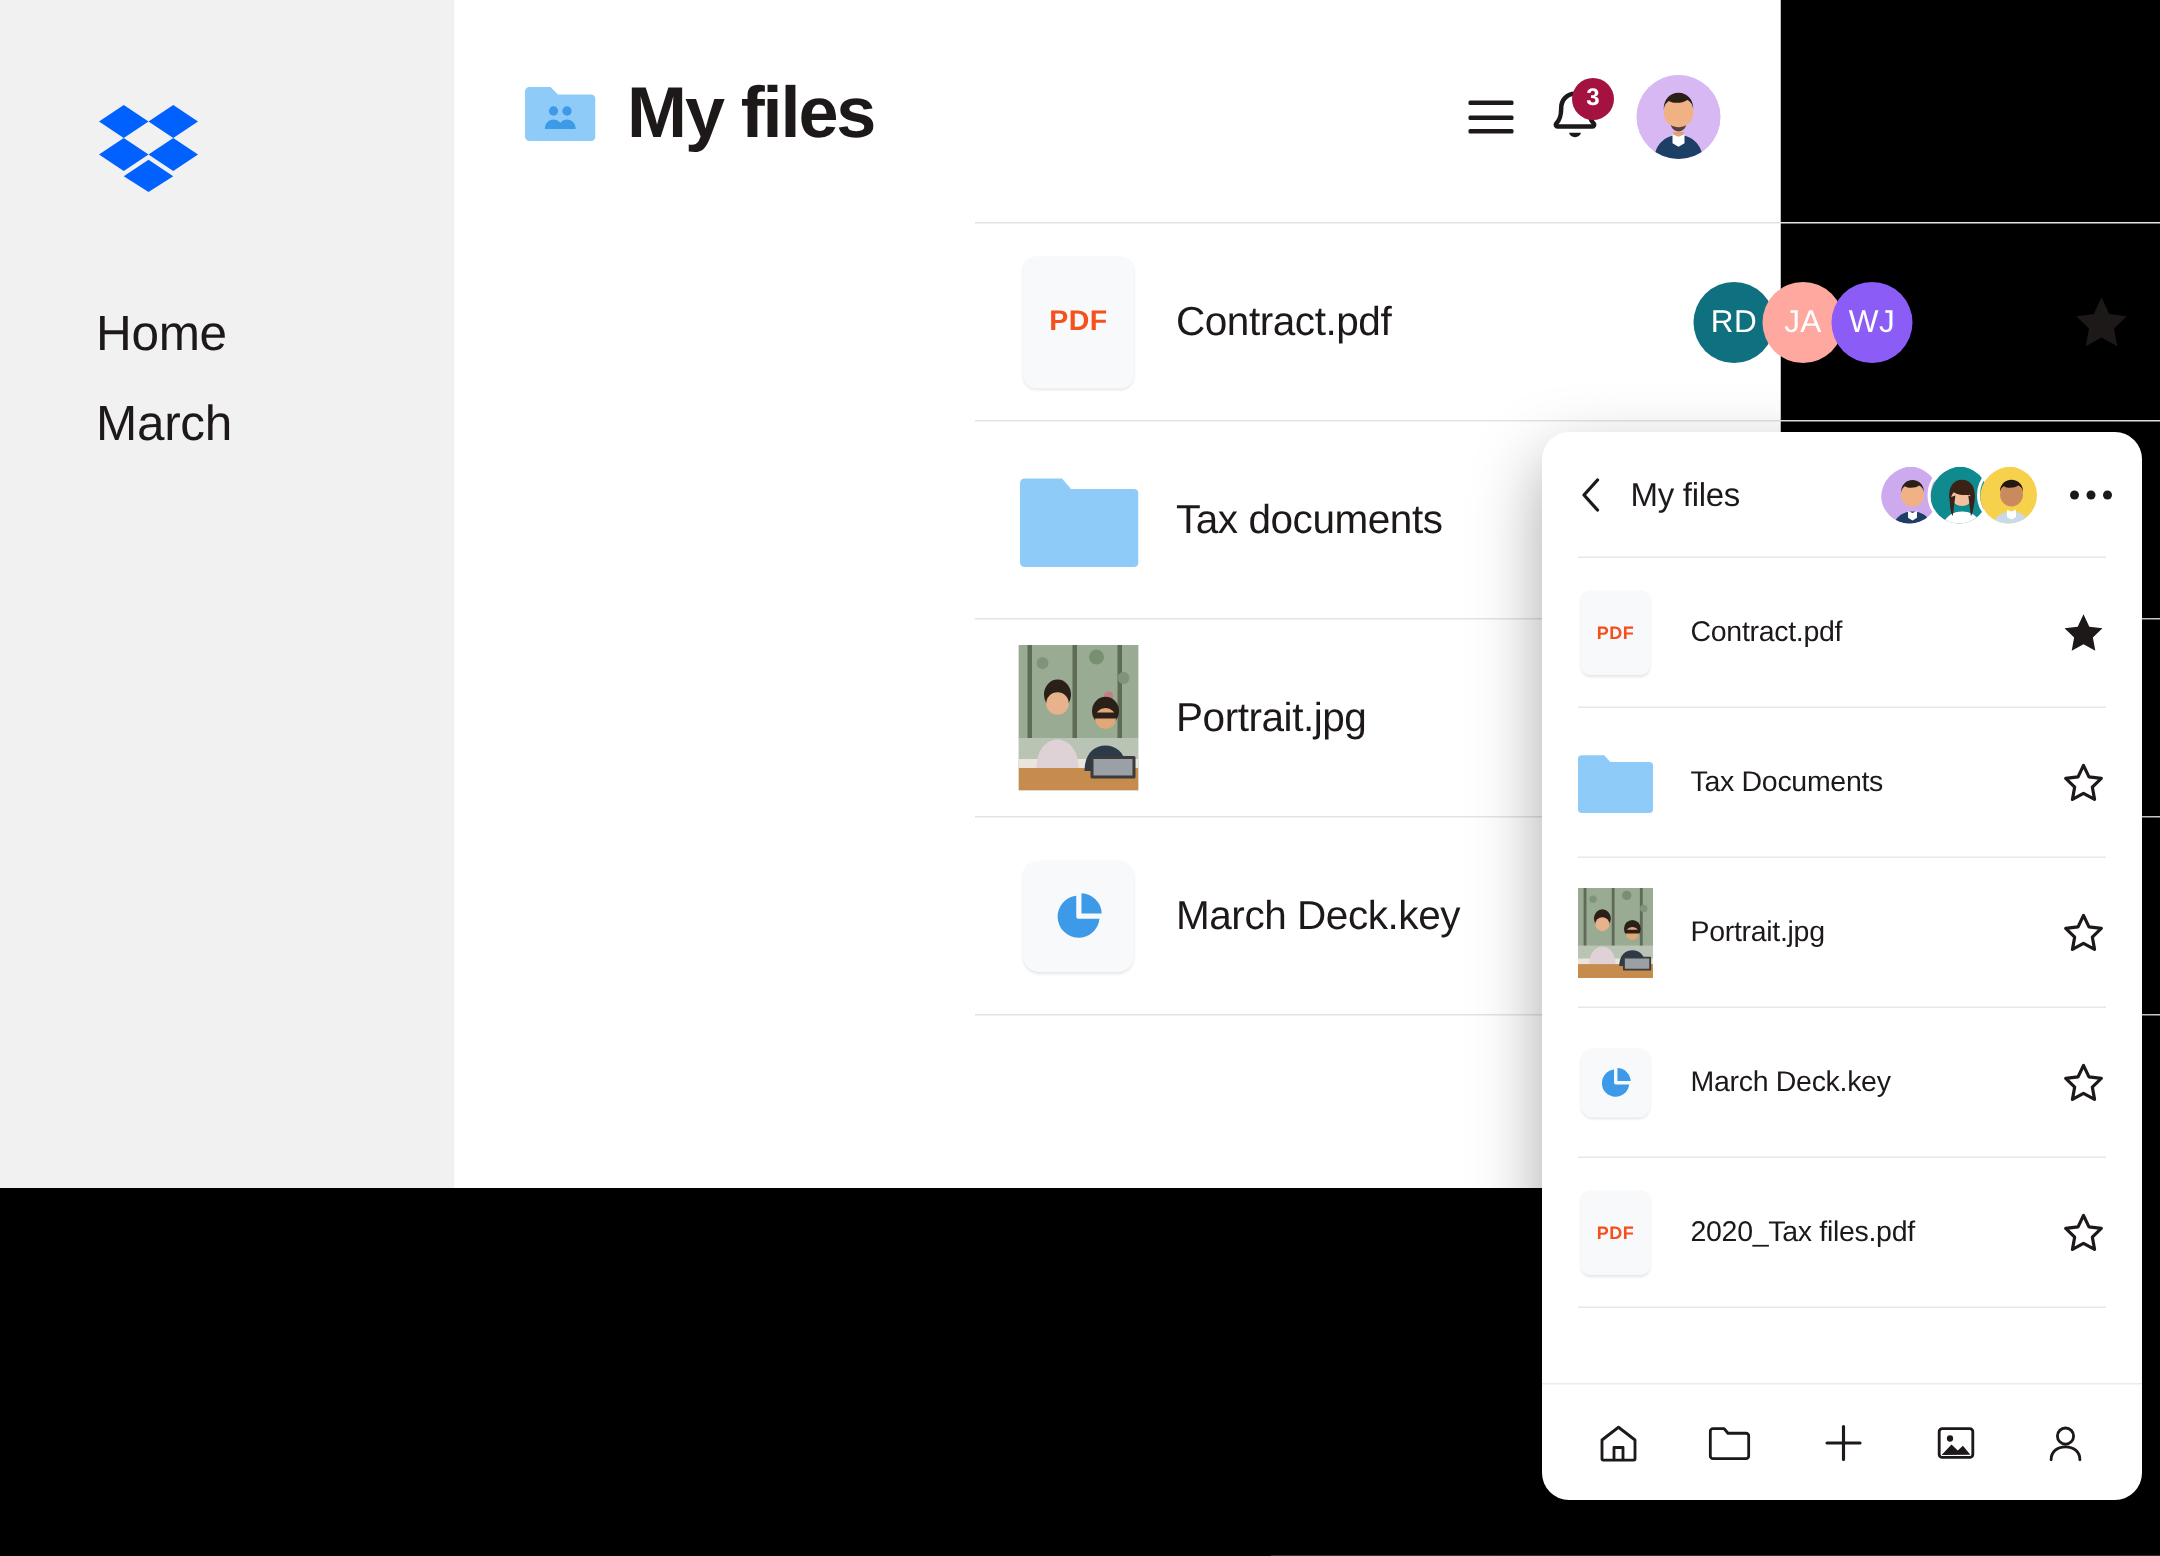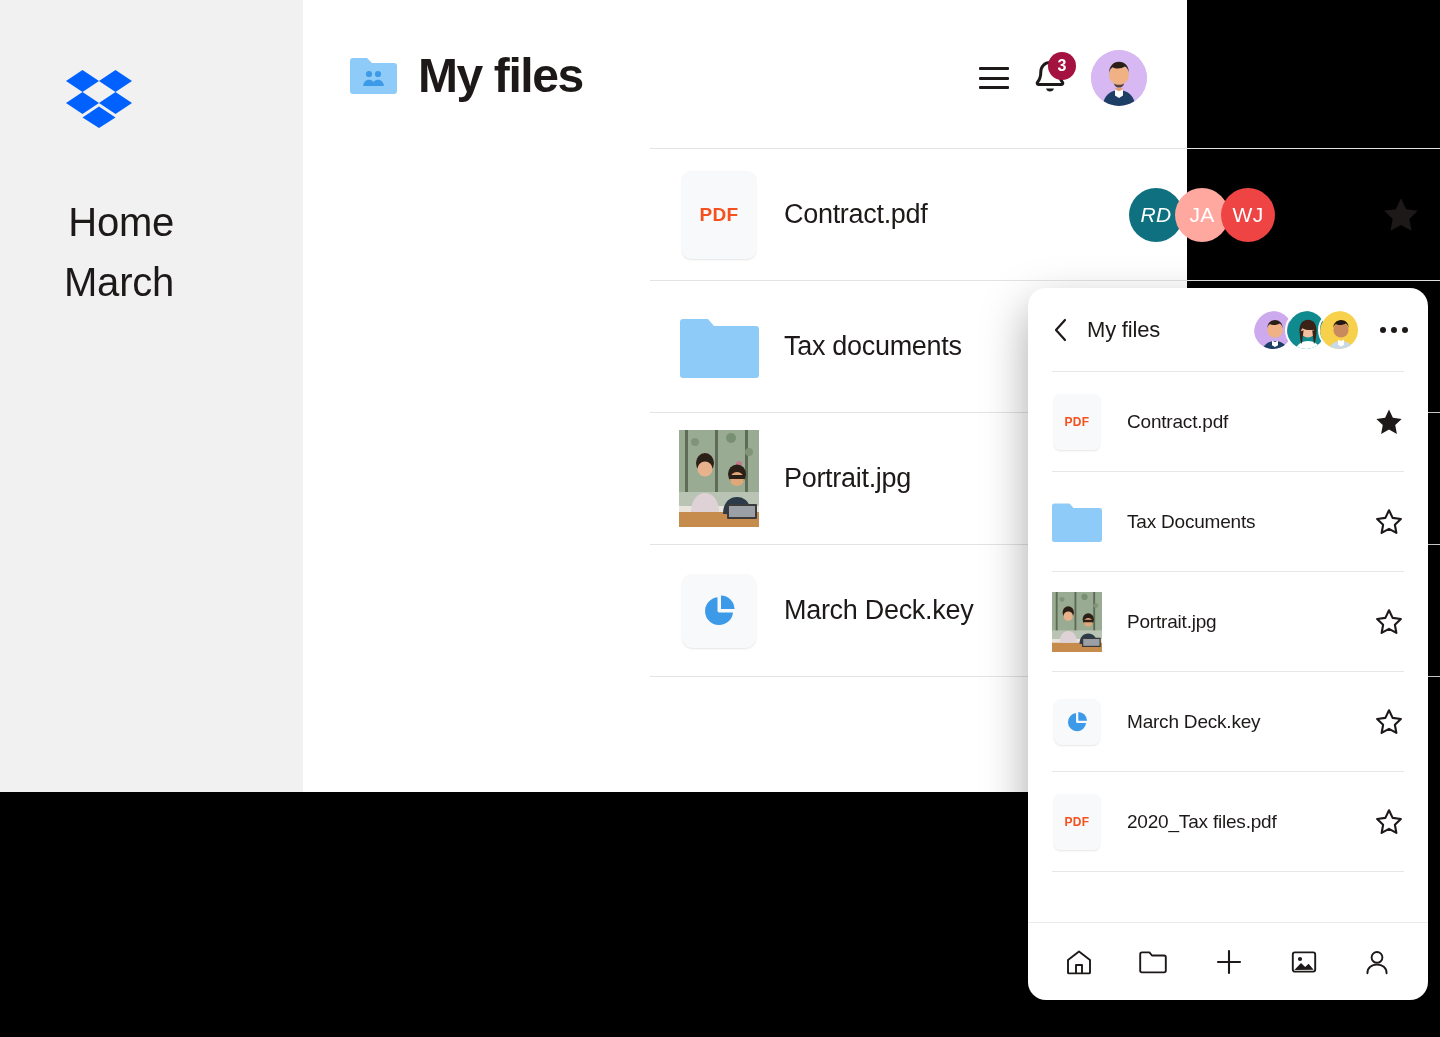--- a/index.html
+++ b/index.html
@@ -22,27 +22,26 @@
   
   #sidebar {
     width: 303px; height: 100%;
     background: #f1f1f1;
     flex: 0 0 303px;
     position: relative;
   }
   #dropbox-logo { position: absolute; left: 66px; top: 70px; width: 66px; height: 58px; }
   #nav-list { position: absolute; left: 64px; top: 192px; }
   .nav-item {
-    font-size: 40px;
+    font-size: 33px;
     line-height: 60px;
     color: #1e1919;
     letter-spacing: -0.2px;
     cursor: pointer;
     white-space: nowrap;
-    text-align: right;
   }
 
   
   #main { flex: 1; position: relative; background: #ffffff; }
 
   #main-header {
     position: absolute; left: 47px; top: 44px;
     width: 797px; height: 62px;
     display: flex; align-items: center;
   }
@@ -119,21 +118,21 @@
   }
 
   
   .avatar-stack { display: flex; align-items: center; margin-right: 106px; }
   .avatar-stack .av {
     width: 54px; height: 54px; border-radius: 50%;
     display: flex; align-items: center; justify-content: center;
     color: #ffffff; font-size: 21px; letter-spacing: .3px;
     margin-left: -8px;
   }
-  .avatar-stack .av:first-child { margin-left: 0; font-style: italic; }
+  .avatar-stack .av:first-child { margin-left: 0; }
 
   .star-btn { cursor: pointer; line-height: 0; }
 
   
   #mobile-card {
     position: absolute; left: 1028px; top: 288px;
     width: 400px; height: 712px;
     background: #ffffff;
     border-radius: 18px;
     box-shadow: 0 18px 46px rgba(0,0,0,.34);
@@ -276,21 +275,21 @@
           <div class="thumb-slot">
             <div class="doc-chip">
               <span class="pdf-label">PDF</span>
             </div>
           </div>
           <div class="file-name">Contract.pdf</div>
           <div class="row-right">
             <div class="avatar-stack">
               <div class="av" style="background:#0f7180">RD</div>
               <div class="av" style="background:#ffa8a0">JA</div>
-              <div class="av" style="background:#ef4444">WJ</div>
+              <div class="av" style="background:#8b5cf6">WJ</div>
             </div>
             <div class="star-btn">
               <svg viewBox="0 0 24 24" width="40" height="40">
                   <path d="M12 2l3.1 6.6 7 .9-5.1 4.9 1.3 7.1L12 18l-6.3 3.5 1.3-7.1L1.9 9.5l7-.9z" fill="#1e1919"></path>
                 </svg>
             </div>
           </div>
         </div>
 
         <div class="file-row">

